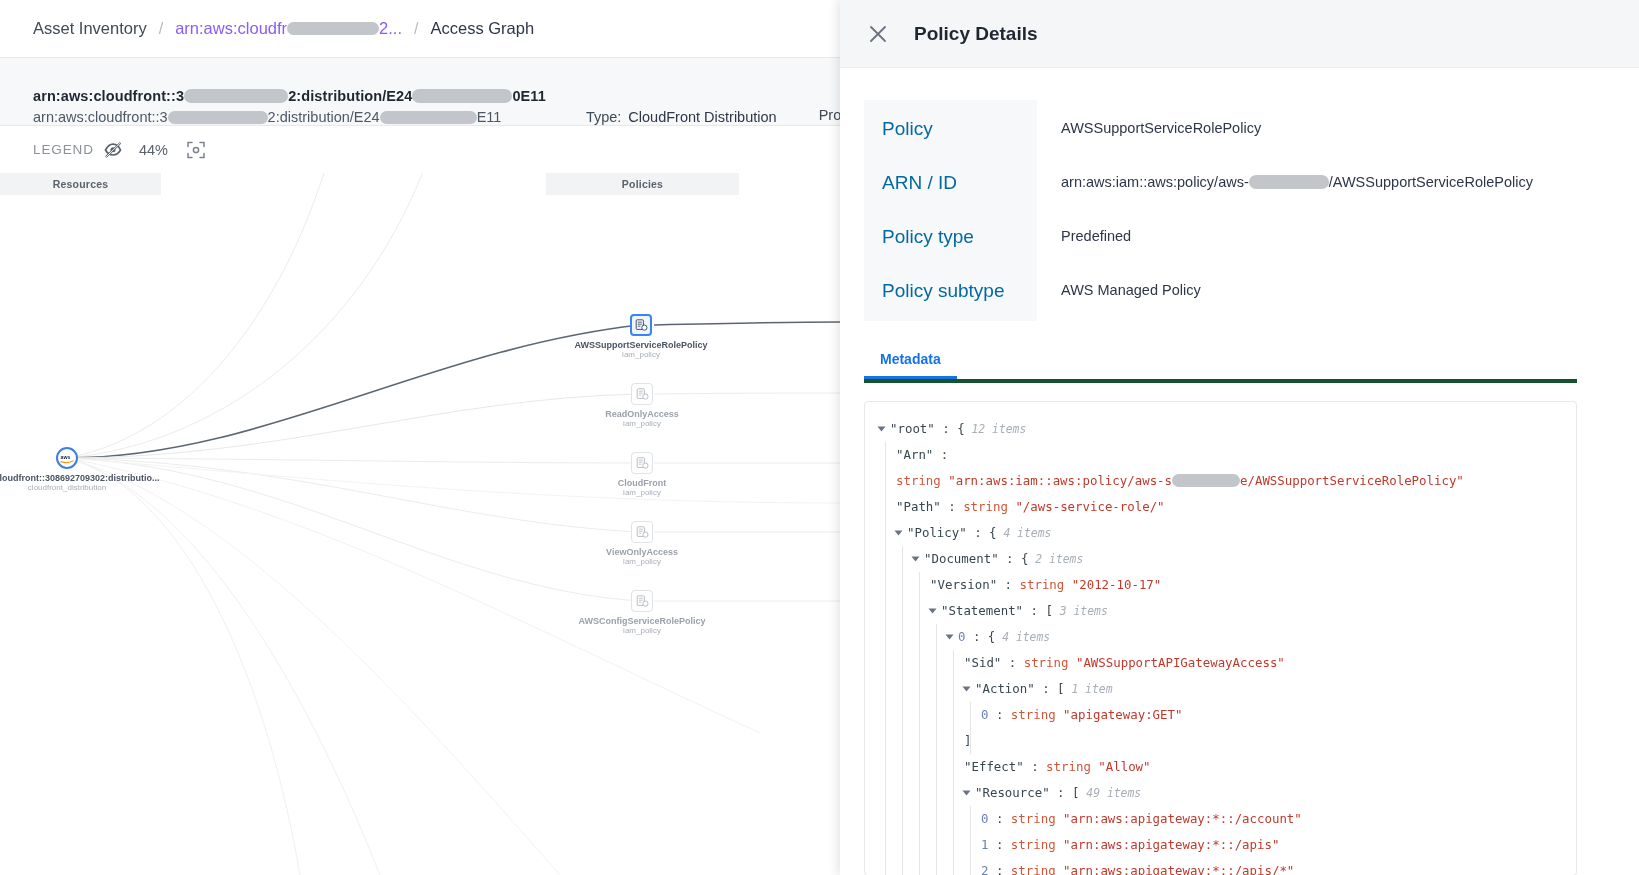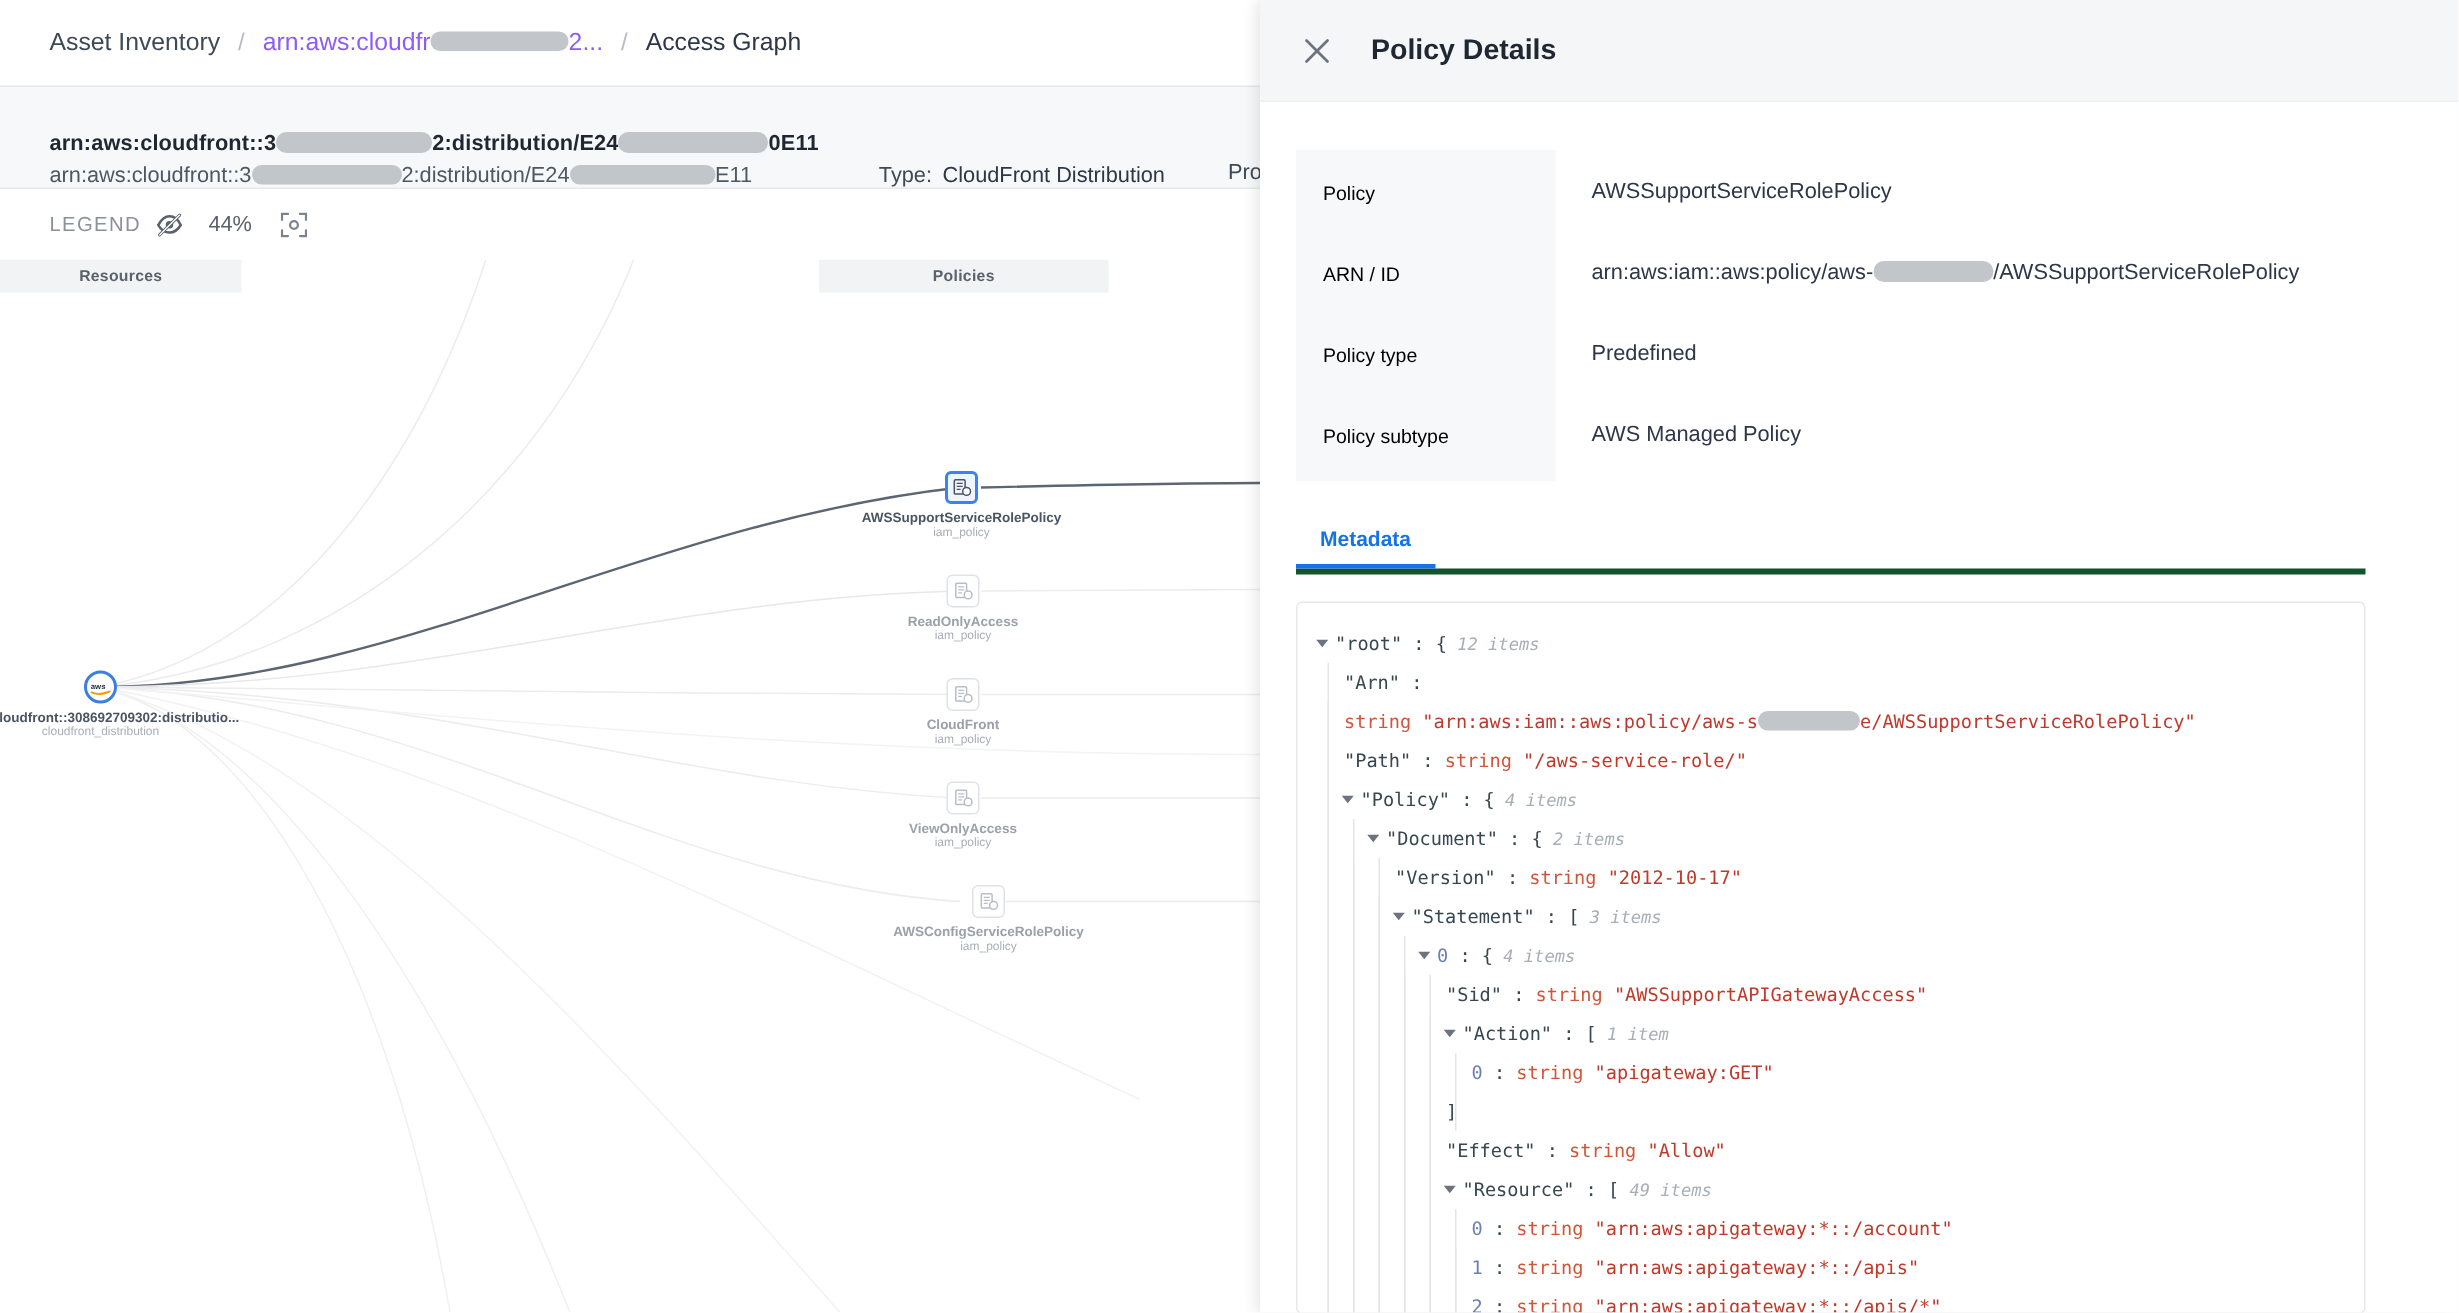--- a/index.html
+++ b/index.html
@@ -98,21 +98,21 @@
     padding-left: 27px; border-bottom: 1px solid #eceef0;
   }
   .close-x { width: 22px; height: 22px; display:block; cursor:pointer; }
   .panel-title { margin-left: 25px; font-size: 19px; font-weight: bold; color:#1f2733; }
 
   .kv-wrap { display:flex; margin: 32px 0 0 24px; width: 713px; }
   .kv-keys {
     width: 173px; background: #f7f8f9; padding: 18px 0 20px 18px;
   }
   .kv-vals { flex: 1; padding: 18px 0 20px 24px; }
-  .kv-key { font-size: 13px; color: #000000; height: 54px; line-height: 21px; }
+  .kv-key { font-size: 19px; color: #0369a1; height: 54px; line-height: 21px; }
   .kv-val { font-size: 14.5px; color: #2d3748; height: 54px; line-height: 21px; white-space: nowrap; }
   .kv-key:last-child, .kv-val:last-child { height: auto; }
 
   .tabs { margin: 24px 0 0 24px; width: 713px; border-bottom: 4px solid #14532d; }
   .tab {
     display:inline-block; font-size: 14px; color: #1573e6; font-weight: 600;
     padding: 6px 16px 9px 16px; border-bottom: 3px solid #1573e6; cursor:pointer;
   }
 
   .json-box {
@@ -291,21 +291,21 @@
           <line x1="2.8" y1="3.2" x2="6.8" y2="3.2" stroke="#b8bec6" stroke-width="0.9"></line>
           <line x1="2.8" y1="5.2" x2="6.8" y2="5.2" stroke="#b8bec6" stroke-width="0.9"></line>
           <line x1="2.8" y1="7.2" x2="5.4" y2="7.2" stroke="#b8bec6" stroke-width="0.9"></line>
           <circle cx="9.4" cy="8.6" r="2.6" fill="#fff" stroke="#b8bec6" stroke-width="1"></circle>
         </svg>
       </div>
       <div class="nodelabel" style="color:#9aa1aa">ViewOnlyAccess</div>
       <div class="nodesub">iam_policy</div>
     </div>
 
-    <div class="gnode" style="left:648px; top:417px;">
+    <div class="gnode" style="left:631px; top:417px;">
       <div class="policy-icon-box">
         <svg width="13" height="13" viewBox="0 0 13 13">
           <rect x="1.2" y="0.8" width="7.2" height="9.6" rx="0.8" fill="none" stroke="#b8bec6" stroke-width="1"></rect>
           <line x1="2.8" y1="3.2" x2="6.8" y2="3.2" stroke="#b8bec6" stroke-width="0.9"></line>
           <line x1="2.8" y1="5.2" x2="6.8" y2="5.2" stroke="#b8bec6" stroke-width="0.9"></line>
           <line x1="2.8" y1="7.2" x2="5.4" y2="7.2" stroke="#b8bec6" stroke-width="0.9"></line>
           <circle cx="9.4" cy="8.6" r="2.6" fill="#fff" stroke="#b8bec6" stroke-width="1"></circle>
         </svg>
       </div>
       <div class="nodelabel" style="color:#9aa1aa">AWSConfigServiceRolePolicy</div>

